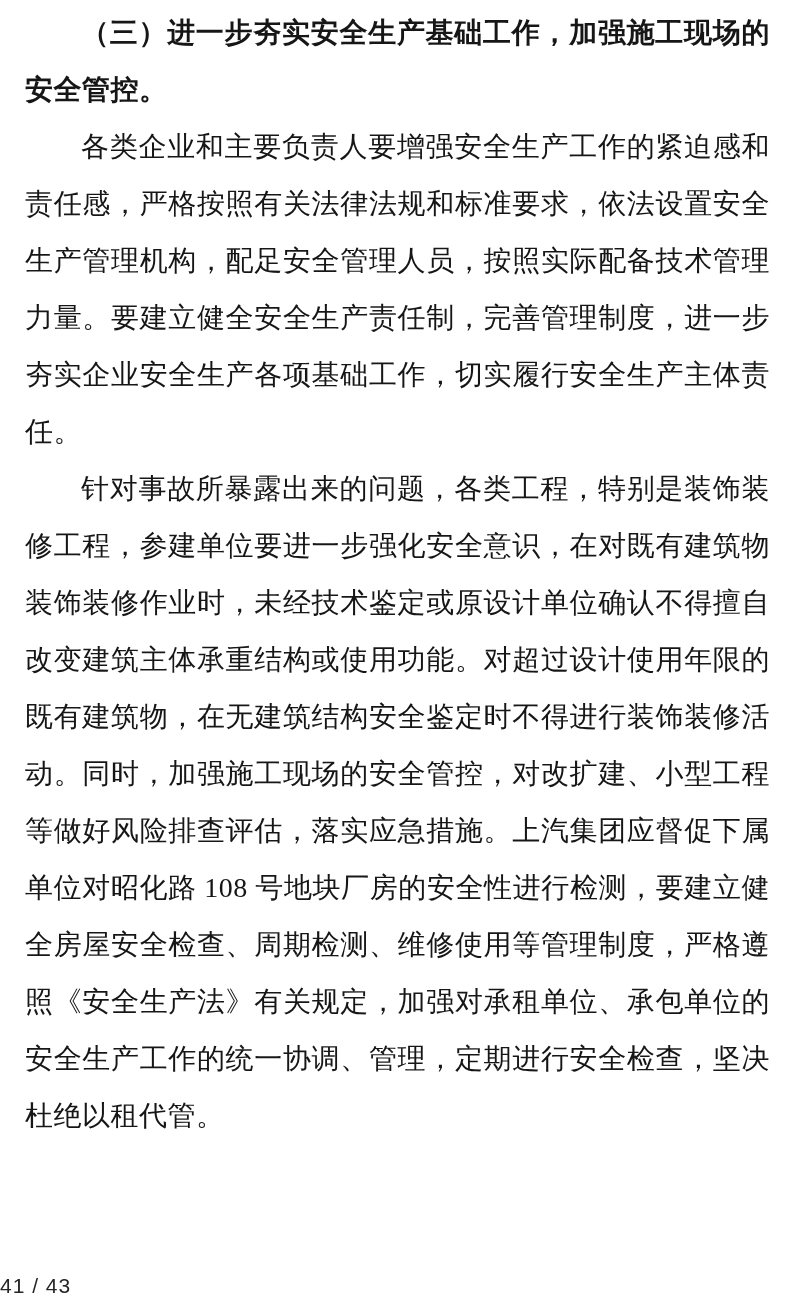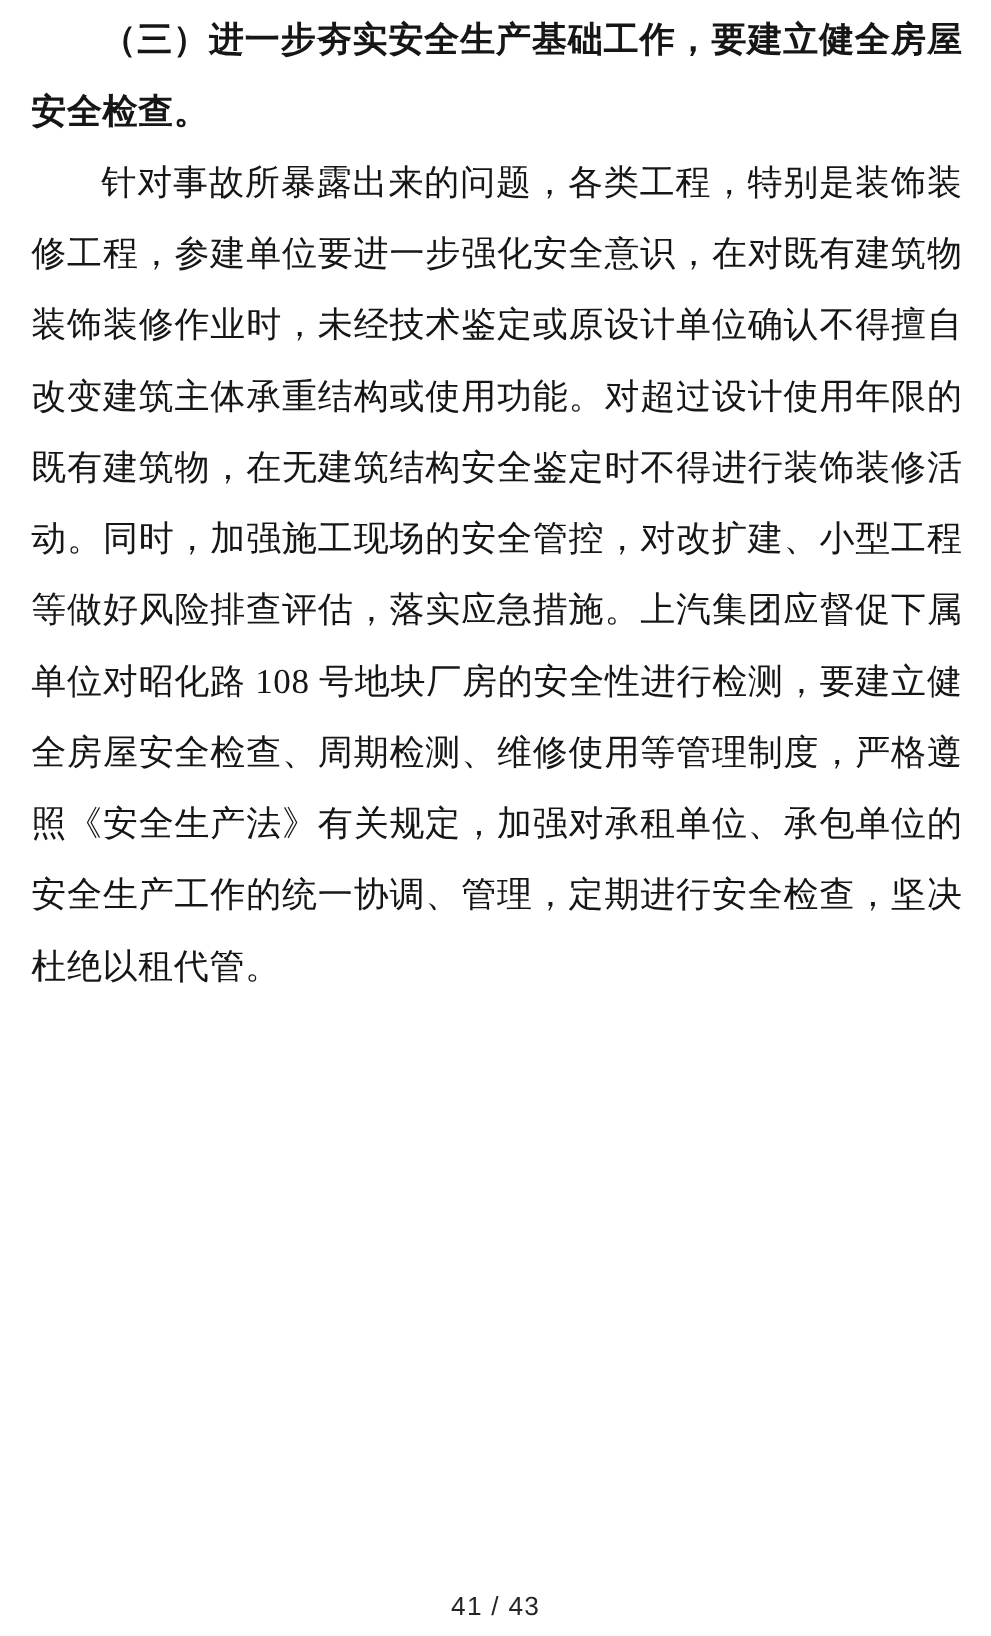--- a/index.html
+++ b/index.html
@@ -38,30 +38,30 @@
     font-weight: bold;
   }
   .doc-content p {
     font-weight: normal;
   }
   .page-footer {
     position: absolute;
     left: 0;
     right: 0;
     bottom: 12px;
-    text-align: center;
     font-family: "Liberation Sans", "DejaVu Sans", sans-serif;
     font-size: 21px;
     line-height: 22px;
     color: #262626;
     letter-spacing: 1px;
   }
 </style>
 </head>
 <body>
 
 <div class="doc-page">
   <div class="doc-content">
-    <h2>（三）进一步夯实安全生产基础工作，要建立健全房屋安全检查。</h2>
+    <h2>（三）进一步夯实安全生产基础工作，加强施工现场的安全管控。</h2>
+    <p>各类企业和主要负责人要增强安全生产工作的紧迫感和责任感，严格按照有关法律法规和标准要求，依法设置安全生产管理机构，配足安全管理人员，按照实际配备技术管理力量。要建立健全安全生产责任制，完善管理制度，进一步夯实企业安全生产各项基础工作，切实履行安全生产主体责任。</p>
     <p>针对事故所暴露出来的问题，各类工程，特别是装饰装修工程，参建单位要进一步强化安全意识，在对既有建筑物装饰装修作业时，未经技术鉴定或原设计单位确认不得擅自改变建筑主体承重结构或使用功能。对超过设计使用年限的既有建筑物，在无建筑结构安全鉴定时不得进行装饰装修活动。同时，加强施工现场的安全管控，对改扩建、小型工程等做好风险排查评估，落实应急措施。上汽集团应督促下属单位对昭化路 108 号地块厂房的安全性进行检测，要建立健全房屋安全检查、周期检测、维修使用等管理制度，严格遵照《安全生产法》有关规定，加强对承租单位、承包单位的安全生产工作的统一协调、管理，定期进行安全检查，坚决杜绝以租代管。</p>
   </div>
   <div class="page-footer">41 / 43</div>
 </div>
 
 </body></html>

